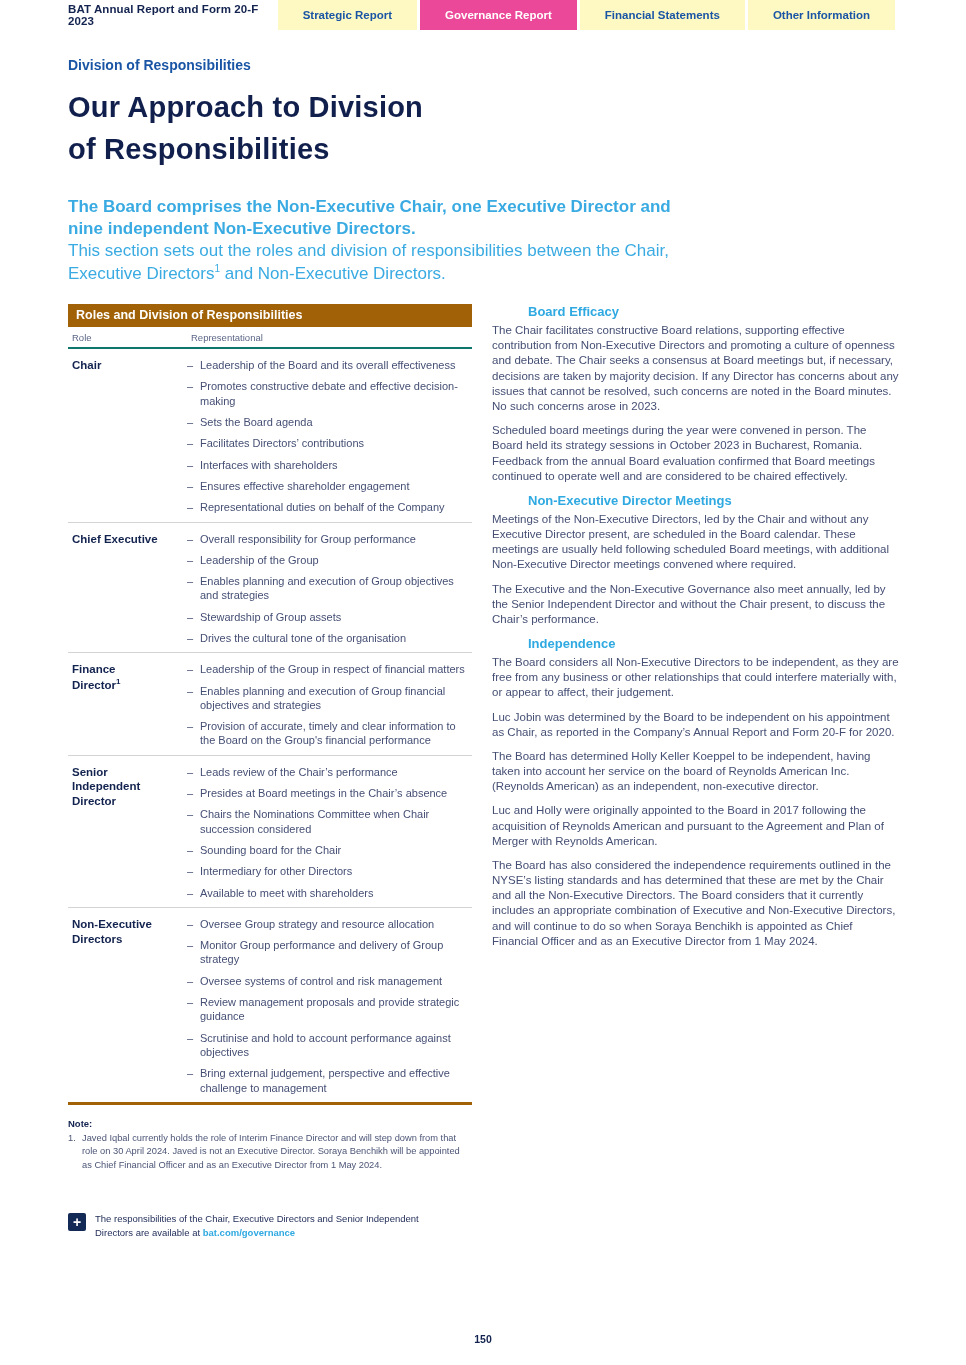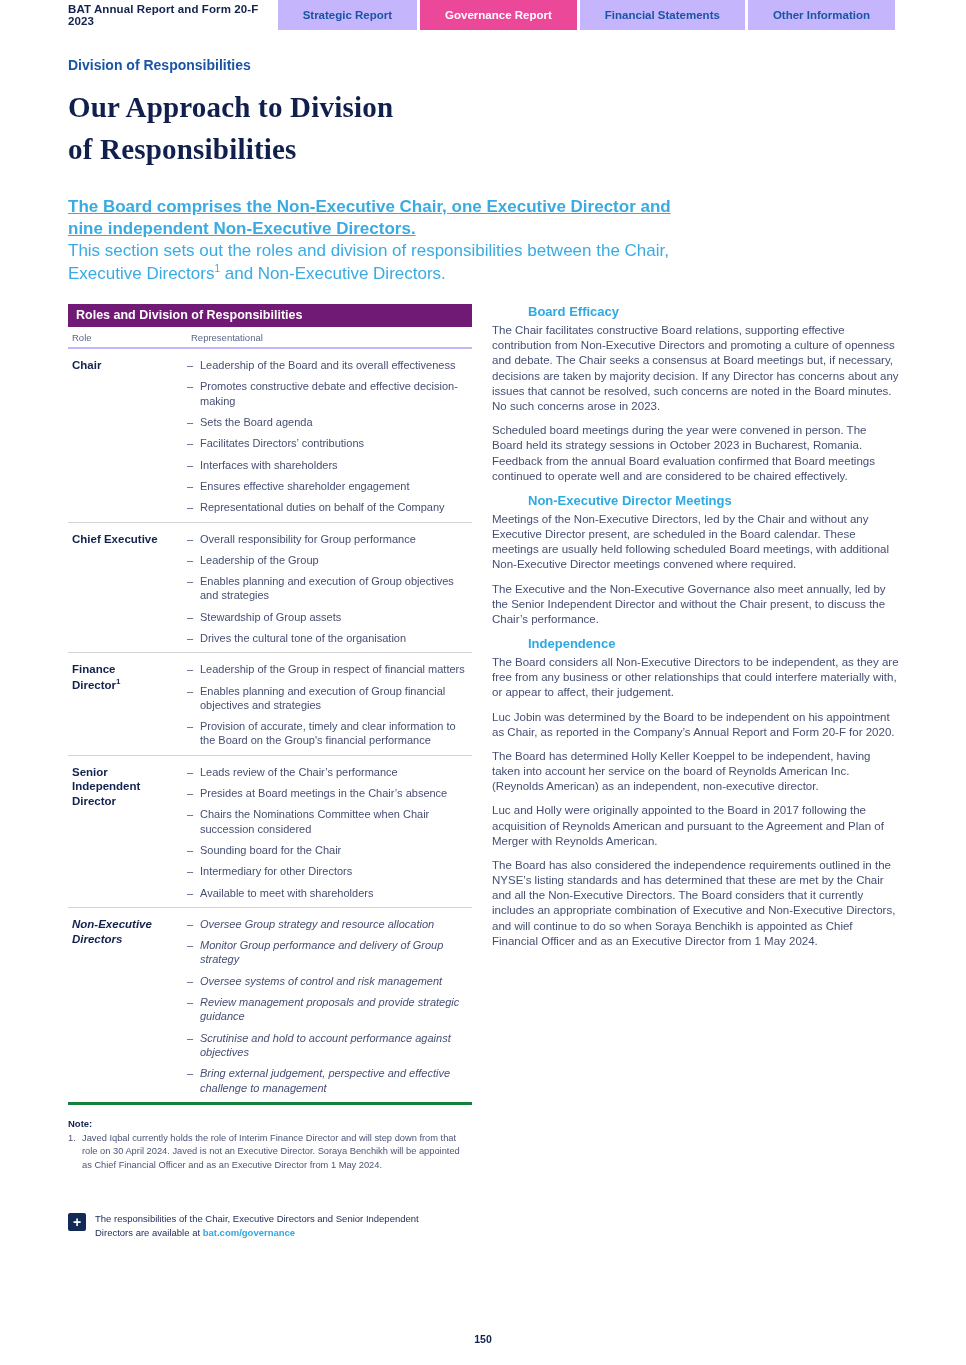--- a/index.html
+++ b/index.html
@@ -4,42 +4,42 @@
 <style>
   * { margin:0; padding:0; box-sizing:border-box; }
   html,body { background:#ffffff; }
   body { font-family:"Liberation Sans", sans-serif; color:#454f74; }
   .page { position:relative; width:966px; min-height:1365px; margin:0 auto; background:#ffffff; overflow:hidden; }
 
   
   .topbar { display:flex; justify-content:space-between; align-items:stretch; height:30px; }
   .brand { align-self:center; padding-left:68px; font-size:11.5px; font-weight:bold; color:#13234f; letter-spacing:.1px; }
   .tabs { display:flex; gap:3px; margin-right:71px; }
-  .tab { display:flex; align-items:center; padding:0 25px; background:#c4b5fd; color:#1a55a5; font-weight:bold; font-size:11.5px; cursor:pointer; white-space:nowrap; }
+  .tab { display:flex; align-items:center; padding:0 25px; background:#fef9c3; color:#1a55a5; font-weight:bold; font-size:11.5px; cursor:pointer; white-space:nowrap; }
   .tab.active { background:#ec4899; color:#ffffff; }
 
   
   .content { padding:0 66px 0 68px; }
   .eyebrow { margin-top:27px; font-size:14px; font-weight:bold; color:#1a55a5; }
-  h1 { margin-top:13px; font-size:29px; line-height:1.45; font-weight:bold; color:#111f4d; letter-spacing:.2px;font-family:Liberation Serif, serif; }
+  h1 { margin-top:13px; font-size:29px; line-height:1.45; font-weight:bold; color:#111f4d; letter-spacing:.2px; }
   .intro { margin-top:26px; max-width:630px; font-size:17px; line-height:1.3; color:#3aabe2; }
-  .intro .lead { font-weight:bold;text-decoration:underline; }
+  .intro .lead { font-weight:bold; }
   .intro sup { font-size:10px; }
 
   
   .columns { display:flex; gap:20px; margin-top:19px; }
   .col-left { width:404px; flex:none; }
   .col-right { width:408px; flex:none; }
 
   
-  .tbl-title { background:#701a75; color:#ffffff; font-weight:bold; font-size:12.5px; padding:4px 8px 5px; }
-  .tbl-colhead { display:flex; font-size:9.5px; color:#5c6687; padding:5px 0 4px 4px; border-bottom:2px solid #c4b5fd; }
+  .tbl-title { background:#a16207; color:#ffffff; font-weight:bold; font-size:12.5px; padding:4px 8px 5px; }
+  .tbl-colhead { display:flex; font-size:9.5px; color:#5c6687; padding:5px 0 4px 4px; border-bottom:2px solid #0f766e; }
   .tbl-colhead .c1 { width:119px; flex:none; }
   .trow { display:flex; border-bottom:1px solid #d4d4d4; padding:2px 0 7px; }
-  .trow:last-child { border-bottom:3px solid #15803d;font-style:italic; }
+  .trow:last-child { border-bottom:3px solid #a16207; }
   .role-cell { width:119px; flex:none; padding:7px 6px 0 4px; font-size:11.5px; font-weight:bold; color:#13234f; line-height:1.28; white-space:pre-line; }
   .role-cell sup { font-size:8px; }
   .resp-list { flex:1; list-style:none; font-size:11px; line-height:1.3; }
   .resp-list li { position:relative; padding-left:13px; margin-top:7px; }
   .resp-list li::before { content:"–"; position:absolute; left:0; top:0; }
 
   
   .note { margin-top:12px; font-size:9.3px; line-height:1.42; color:#4c5576; }
   .note-title { font-weight:bold; color:#13234f; font-size:9.5px; margin-bottom:2px; }
   .note-item { display:flex; }

